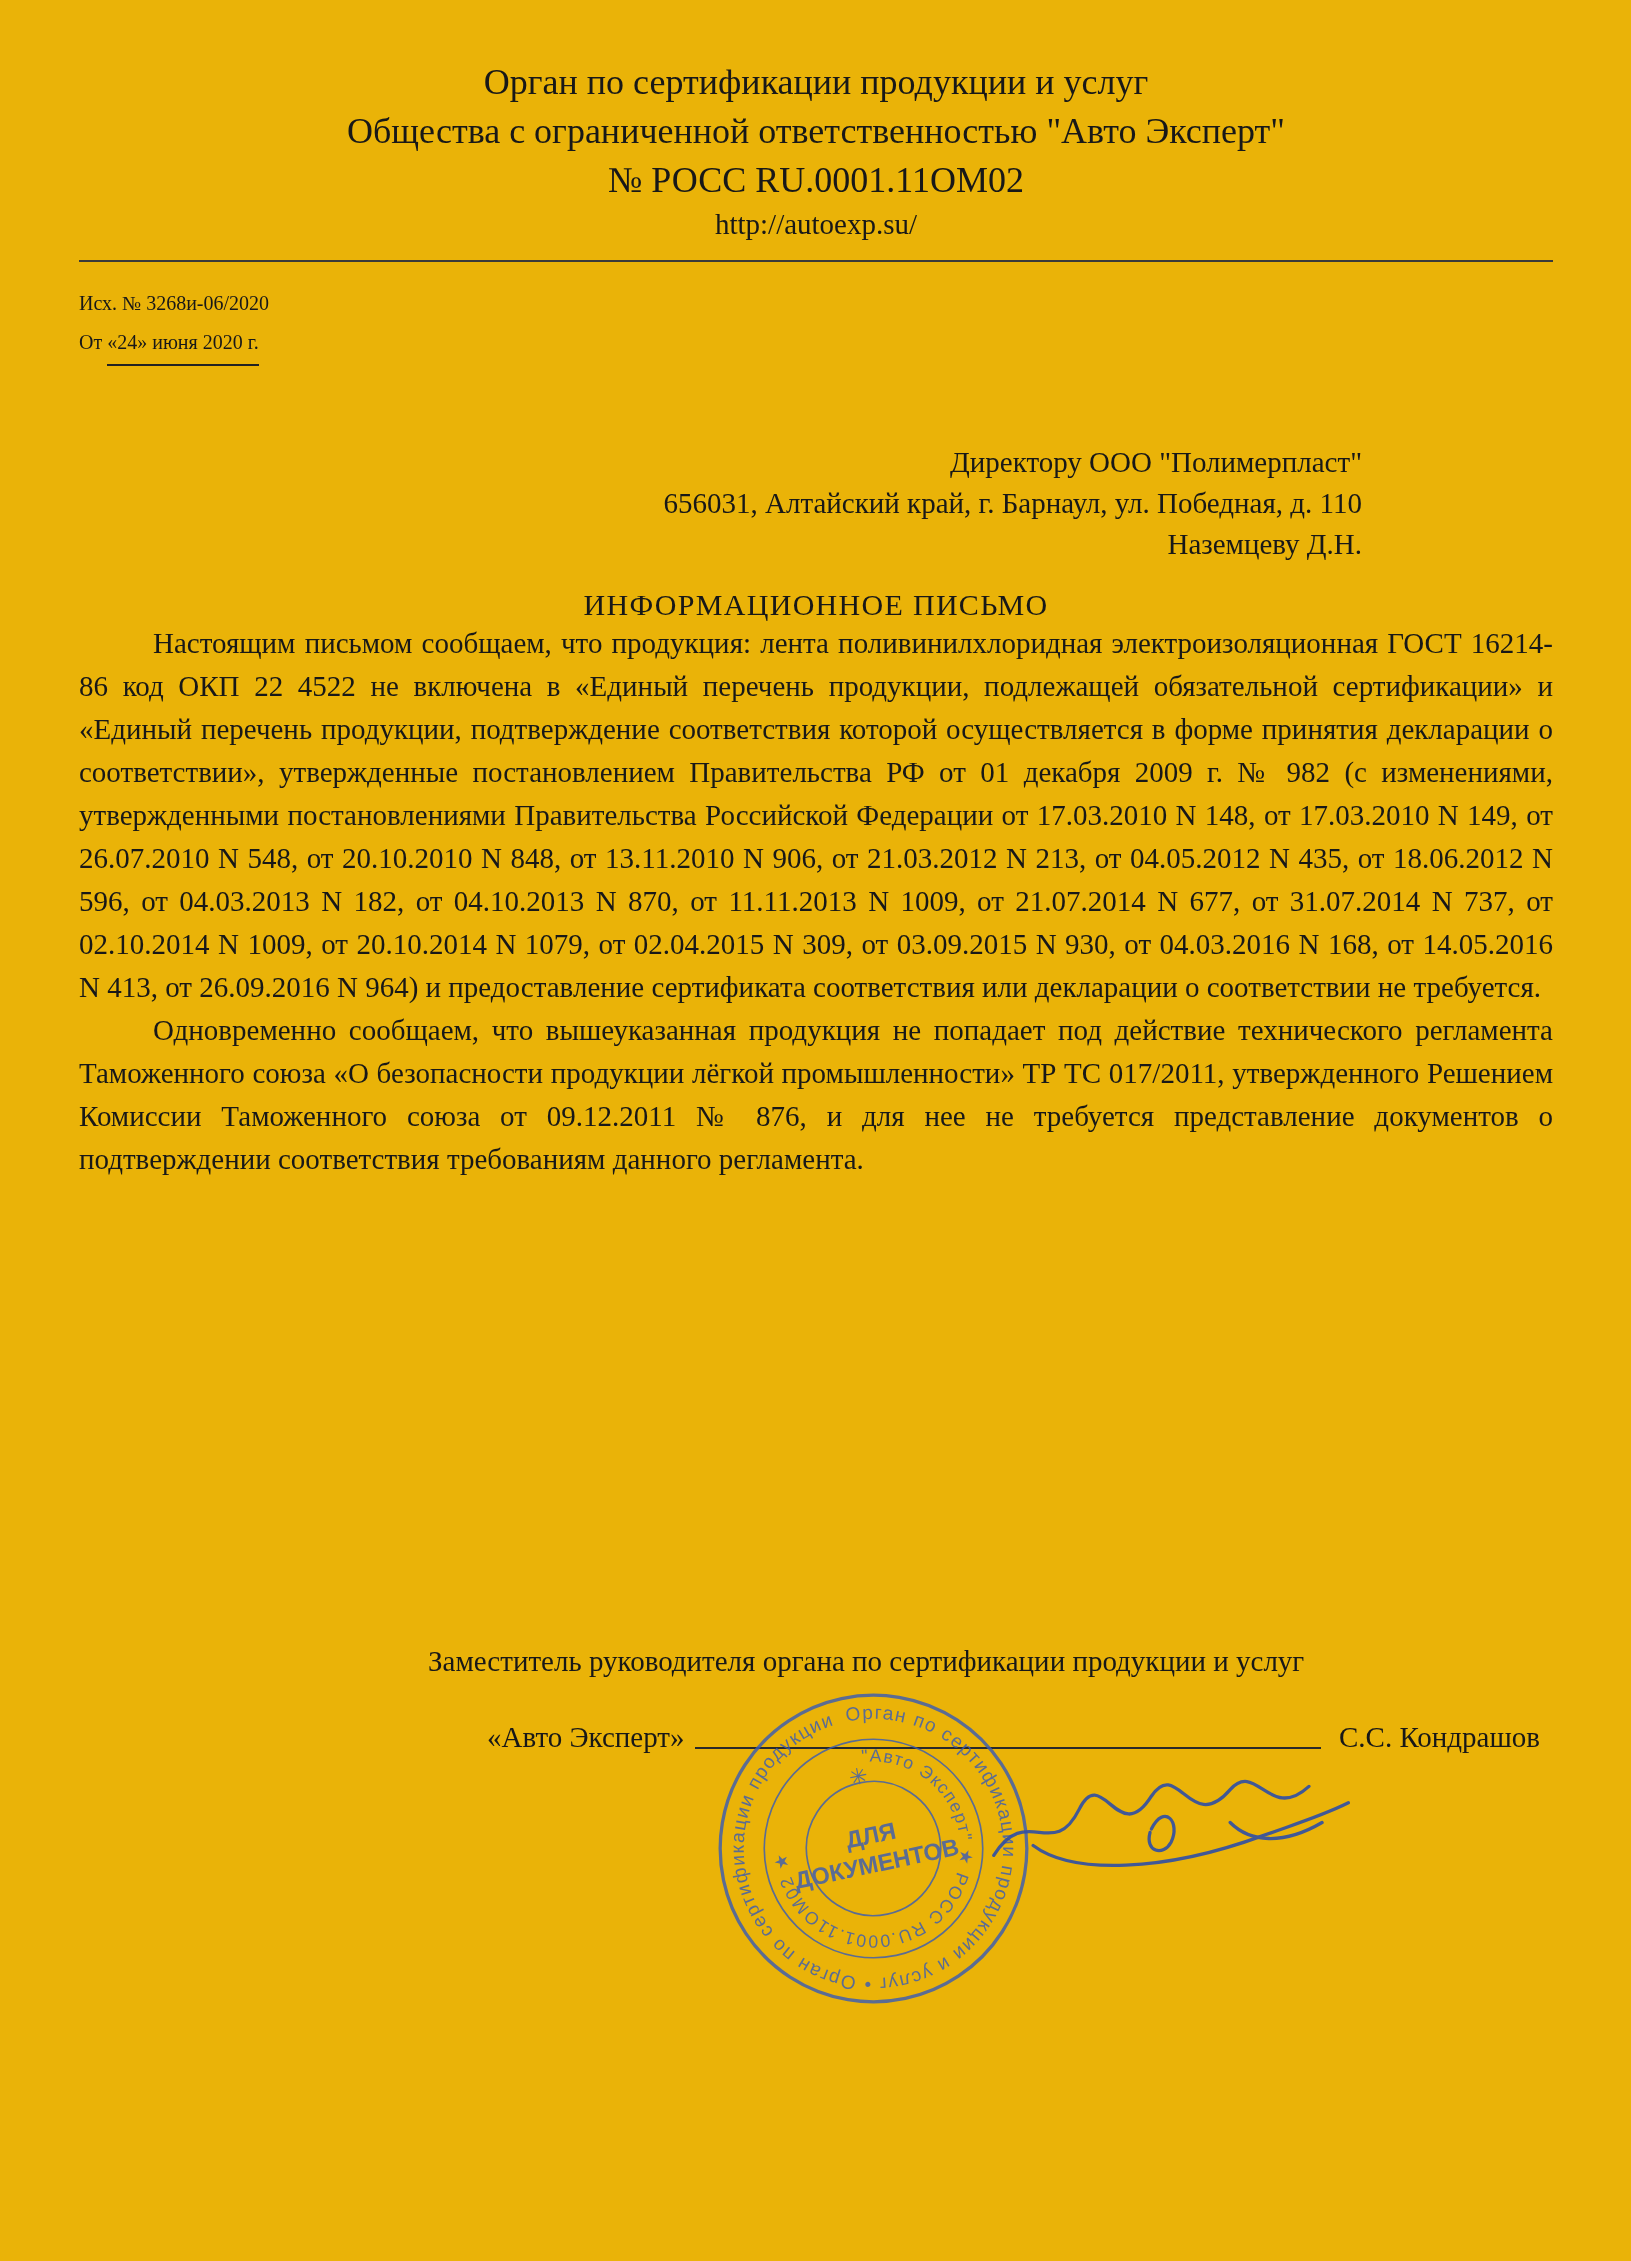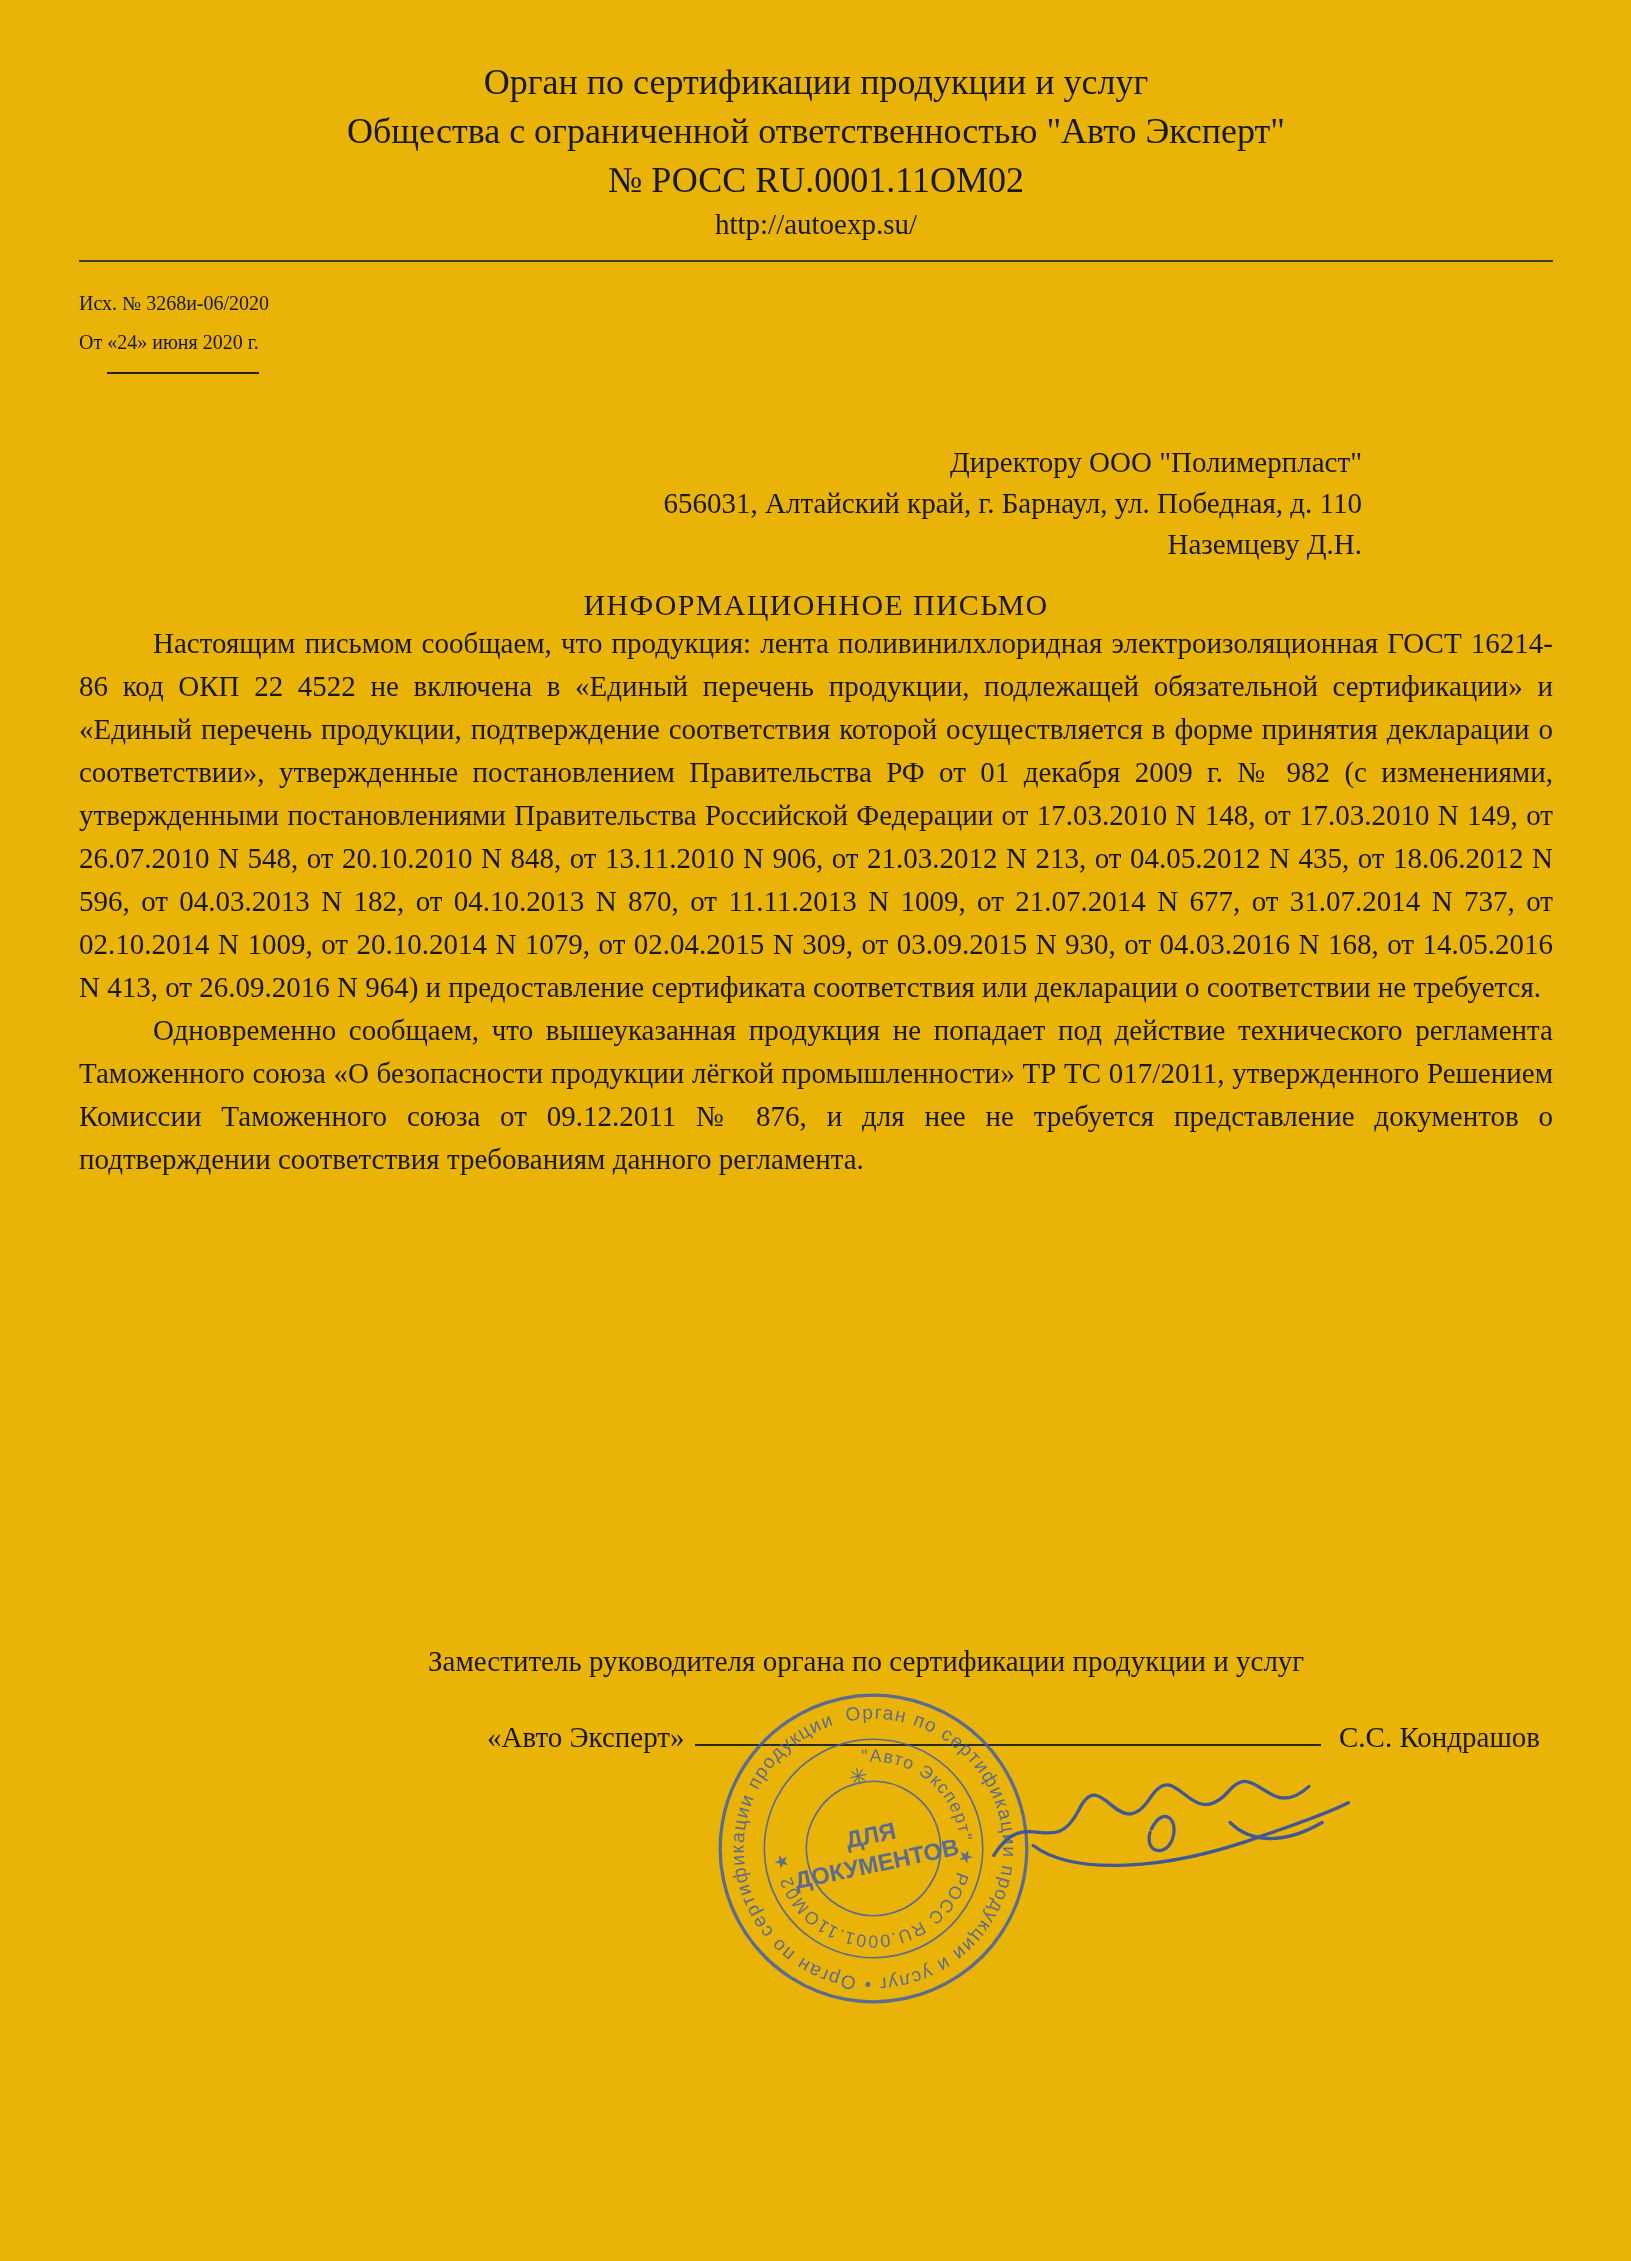--- a/index.html
+++ b/index.html
@@ -15,36 +15,36 @@
   .content{padding:0 79px;}
 
   
   .letterhead{padding-top:58px;text-align:center;}
   .lh-big{font-size:36px;line-height:49px;}
   .lh-small{font-size:29px;line-height:38px;}
   .rule{border:none;border-top:2px solid #3a3a3a;margin:17px 0 0 0;}
 
   
   .outgoing{margin-top:22.4px;font-size:20px;line-height:39px;}
-  .date-underline{border-bottom:2px solid #222;padding-bottom:19px;}
+  .date-underline{border-bottom:2px solid #222;padding-bottom:11px;}
 
   
   .recipient{margin-top:80px;text-align:right;padding-right:191px;font-size:29px;line-height:41px;}
 
   
   .doc-title{margin-top:23px;text-align:center;font-size:30px;letter-spacing:1.3px;}
 
   
   .body-text{font-size:29px;line-height:43px;text-align:justify;}
   .body-text p{margin:0;text-indent:74px;}
 
   
   .sig-block{margin-top:461px;font-size:29px;}
   .sig-line1{margin-left:349px;line-height:38px;}
-  .sig-row{display:flex;align-items:flex-start;margin:38px 13px 0 408px;line-height:38px;}
+  .sig-row{display:flex;align-items:center;margin:38px 13px 0 408px;line-height:38px;}
   .sig-underscore{flex:1;border-bottom:2px solid #2a2a2a;margin:0 18.4px 4px 10.5px;height:26px;}
   .sig-name{white-space:nowrap;}
 
   
   .stamp-wrap{
     position:absolute;left:709px;top:1684px;width:329px;height:336px;
     z-index:3;opacity:.82;pointer-events:none;
   }
   .autograph{
     position:absolute;left:954px;top:1724px;width:421px;height:197px;

